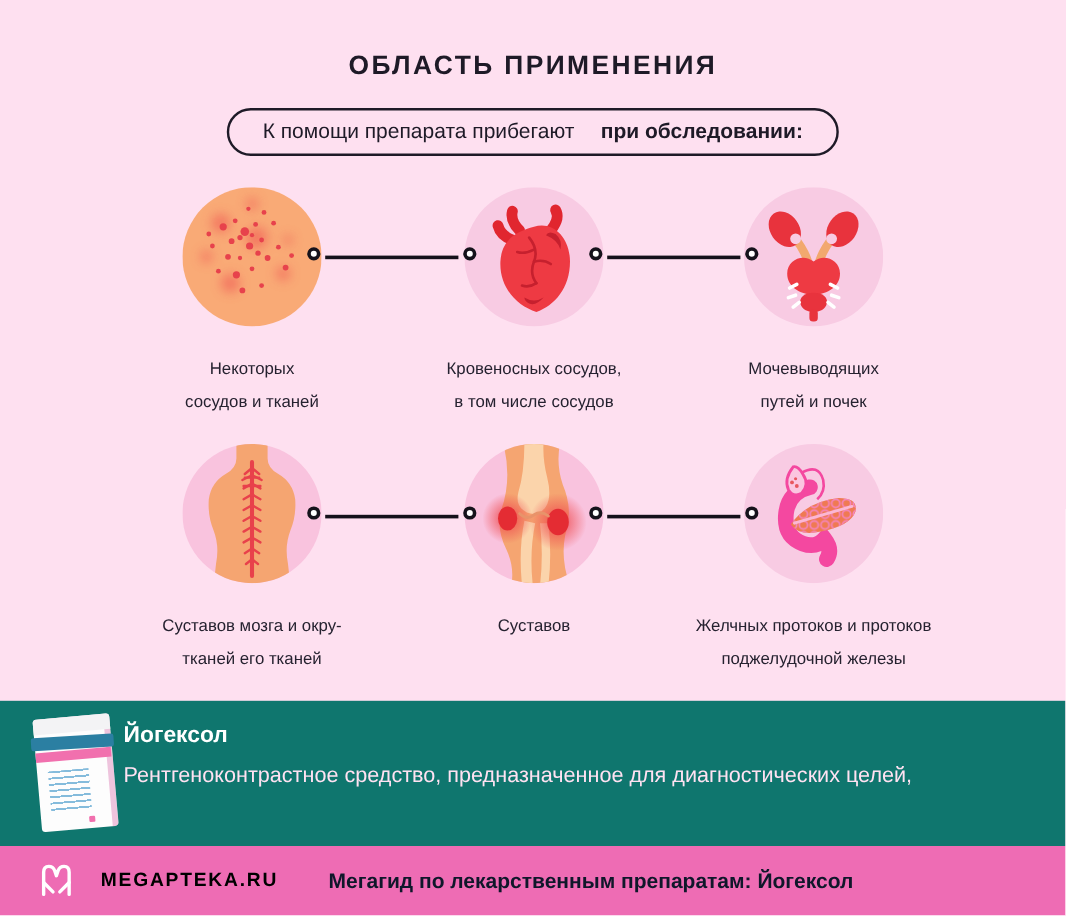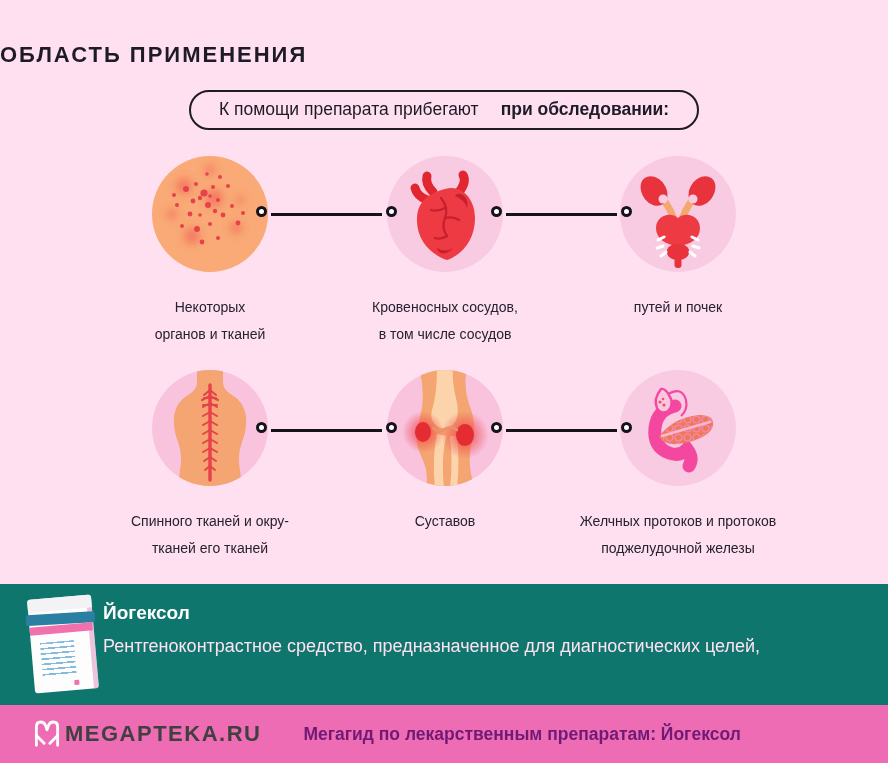--- a/index.html
+++ b/index.html
@@ -4,21 +4,21 @@
 <style>
   * { margin:0; padding:0; box-sizing:border-box; }
   body { background:#fff; font-family:"Liberation Sans", sans-serif; }
   .canvas {
     position:relative; width:888px; height:763px; margin:0 auto;
     background:#fee0f0; overflow:hidden;
   }
   
   .title {
     position:absolute; top:42px; left:0; width:100%;
-    font-size:22px; font-weight:800;
+    text-align:center; font-size:22px; font-weight:800;
     letter-spacing:2px; color:#1e1a27;
   }
   .pill-wrap { position:absolute; top:90px; left:0; width:100%; text-align:center; }
   .pill {
     display:inline-block; border:2px solid #1e1a27; border-radius:22px;
     padding:7px 28px 8px; font-size:17.5px; color:#1e1a27; background:transparent;
   }
   .pill b { margin-left:22px; font-weight:800; }
   
   .cell { position:absolute; width:320px; text-align:center; }
@@ -60,22 +60,22 @@
     background:#f170ae; }
   .pbox .lines { position:absolute; top:44px; left:9px; width:34px; height:36px;
     background:repeating-linear-gradient(to bottom,#6fb0d6 0 1.6px, transparent 1.6px 5.2px);
     opacity:.85; }
   .pbox .dotmark { position:absolute; top:84px; left:40px; width:5px; height:5px;
     background:#f170ae; border-radius:1px; }
   
   .footer { position:absolute; left:0; top:705px; width:888px; height:58px;
     background:#ee6cb4; display:flex; align-items:center; }
   .footer .logo { margin-left:30px; }
-  .brand { margin-left:1px; font-size:22px; font-weight:800; letter-spacing:1.5px; color:#404040; }
-  .tagline { margin-left:42px; font-size:17.5px; font-weight:700; color:#701a75; }
+  .brand { margin-left:20px; font-size:16px; font-weight:800; letter-spacing:1.5px; color:#000000; }
+  .tagline { margin-left:42px; font-size:17.5px; font-weight:700; color:#0f172a; }
 </style>
 </head>
 <body>
 
 <div class="canvas">
 
   <div class="title">ОБЛАСТЬ ПРИМЕНЕНИЯ</div>
 
   <div class="pill-wrap">
     <div class="pill"><span>К помощи препарата прибегают</span><b>при обследовании:</b></div>
@@ -122,21 +122,21 @@
           <circle cx="48" cy="59" r="1.8"></circle>
         <circle cx="68" cy="21" r="2"></circle>
           <circle cx="55" cy="18" r="1.8"></circle>
           <circle cx="63" cy="55" r="2.2"></circle>
         <circle cx="48" cy="42" r="2.2"></circle>
           <circle cx="58" cy="40" r="1.8"></circle>
       </g>
     </svg>
     <div class="caption">
       <span>Некоторых</span>
-      <span>органов и тканей</span>
+      <span>сосудов и тканей</span>
     </div>
   </div>
 
   <div class="cell c-r1-2">
     <svg class="circle" viewBox="0 0 116 116">
       <circle cx="58" cy="58" r="58" fill="#f8cbe3"></circle>
       <g fill="none" stroke="#e1262f" stroke-width="9" stroke-linecap="round">
         <path d="M46 36 Q38 28 40 20"></path>
         <path d="M40 44 Q30 40 28 32"></path>
         <path d="M72 36 Q80 26 76 19"></path>
@@ -176,20 +176,21 @@
       <g stroke="#ffffff" stroke-width="3" stroke-linecap="round">
         <path d="M38 84 L44 81"></path>
           <path d="M37 92 L43 90"></path>
           <path d="M41 100 L46 96"></path>
         <path d="M78 84 L72 81"></path>
           <path d="M79 92 L73 90"></path>
           <path d="M75 100 L70 96"></path>
       </g>
     </svg>
     <div class="caption">
+      <span>Мочевыводящих</span>
       <span>путей и почек</span>
     </div>
   </div>
 
   <div class="cell c-r2-1">
     <svg class="circle" viewBox="0 0 116 116">
       <defs>
           <clipPath id="clipSpine">
             <circle cx="58" cy="58" r="58"></circle>
           </clipPath>
@@ -207,21 +208,21 @@
           <path d="M58 60 l-7 4 M58 60 l7 4"></path>
           <path d="M58 69 l-7 4 M58 69 l7 4"></path>
           <path d="M58 78 l-7 4 M58 78 l7 4"></path>
           <path d="M58 87 l-6 4 M58 87 l6 4"></path>
           <path d="M58 96 l-5 4 M58 96 l5 4"></path>
           <path d="M52 28 h12 M51 35 h14"></path>
         </g>
       </g>
     </svg>
     <div class="caption">
-      <span>Спинного тканей и окру-</span>
+      <span>Суставов мозга и окру-</span>
       <span>тканей его тканей</span>
     </div>
   </div>
 
   <div class="cell c-r2-3">
     <svg class="circle" viewBox="0 0 116 116">
       <defs>
         <pattern id="pancTex" width="9" height="9" patternUnits="userSpaceOnUse">
           <circle cx="4.5" cy="4.5" r="3.4" fill="none" stroke="#f584bd" stroke-width="1.4"></circle>
         </pattern>

